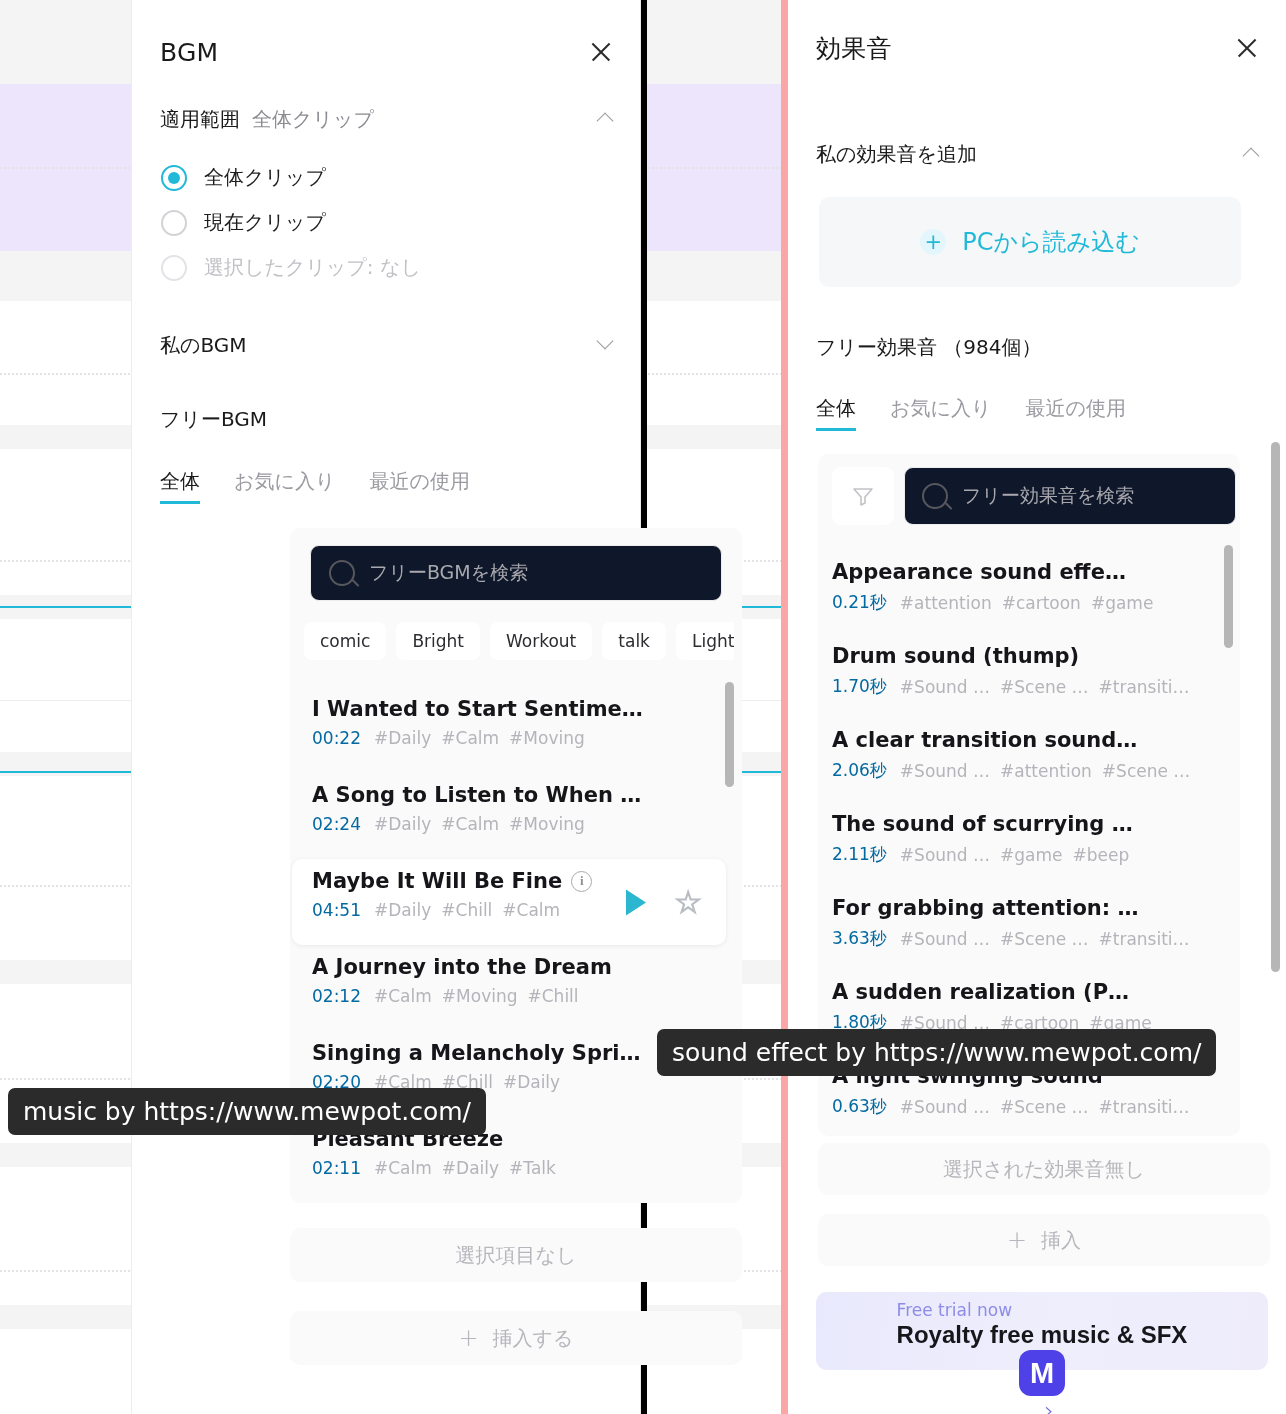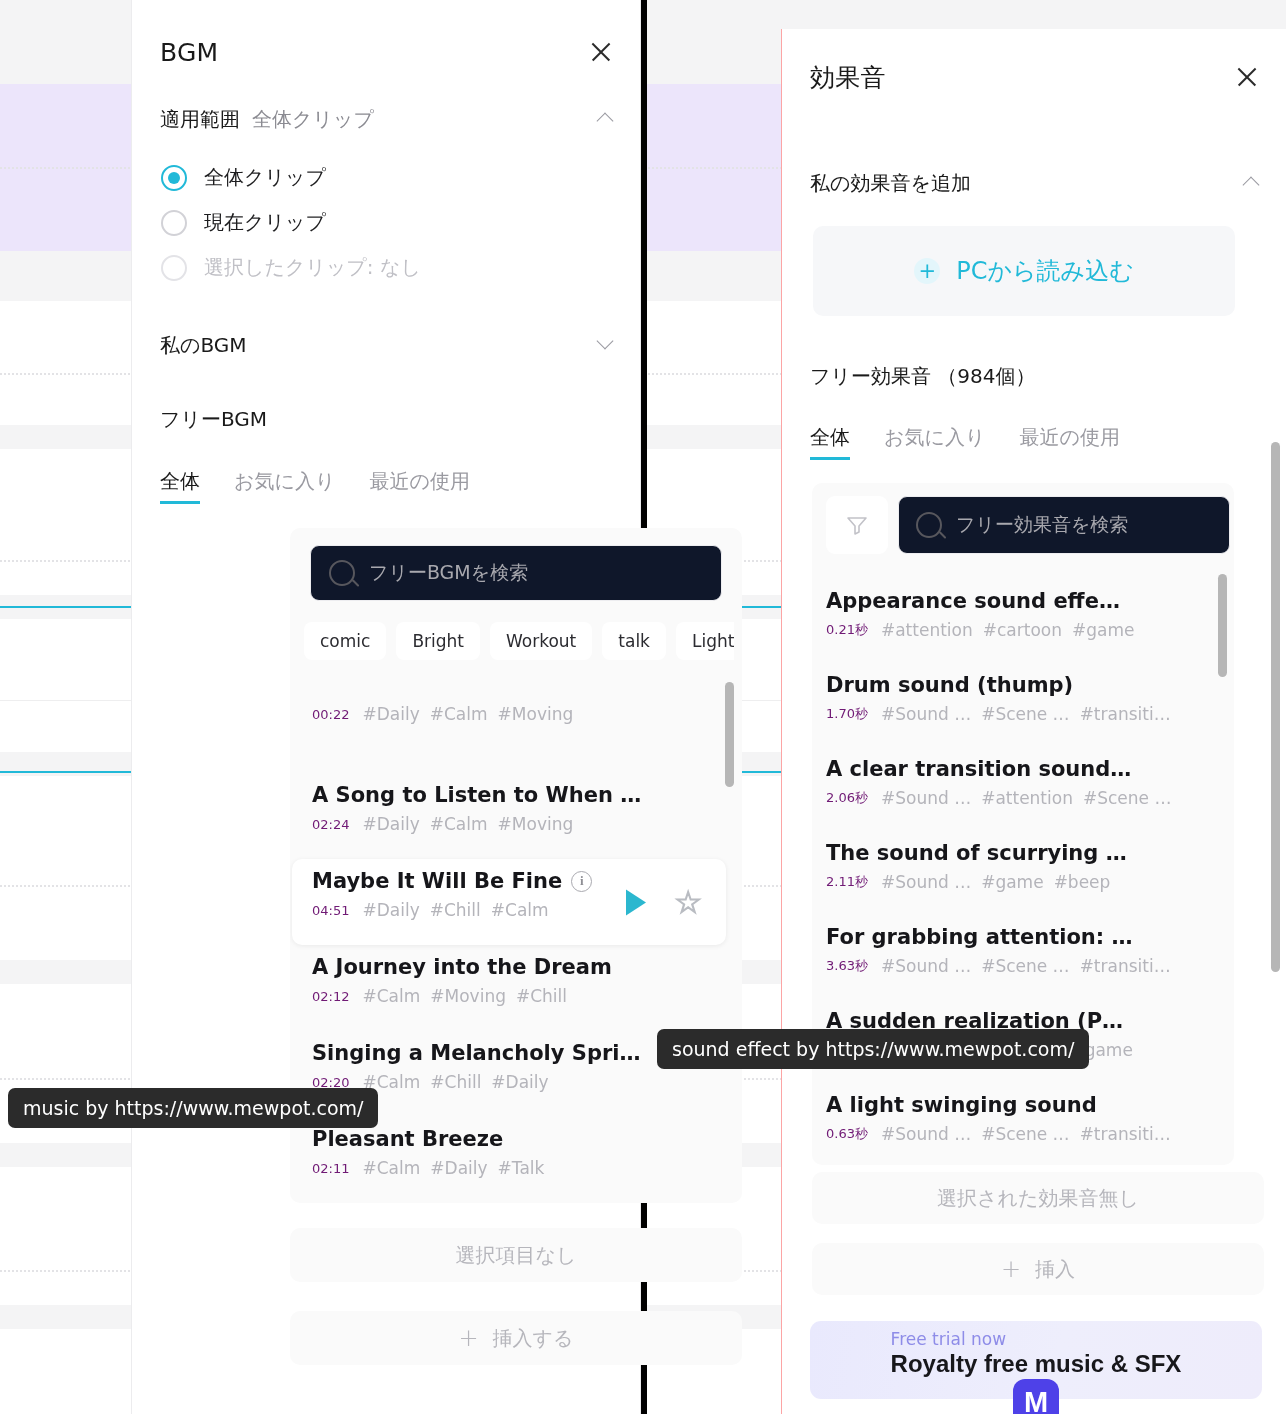--- a/index.html
+++ b/index.html
@@ -75,22 +75,21 @@
   }
   .panel-left {
     left: 131px;
     width: 510px;
     border-left: 1px solid #ececee;
     border-right: 1px solid #ececee;
   }
   .panel-right {
     left: 781px;
     width: 505px;
-    border-left: 1px solid #fca5a5;
-    margin-top: 29px;
+    border-left: 7px solid #fca5a5;
   }
 
   .panel-header {
     display: flex;
     align-items: center;
     justify-content: space-between;
   }
   .panel-title {
     font-size: 25px;
     color: #1a1a1a;
@@ -289,22 +288,22 @@
     font-weight: bold;
   }
   .track-meta {
     margin-top: 7px;
     display: flex;
     align-items: center;
     gap: 13px;
     white-space: nowrap;
   }
   .track-dur {
-    font-size: 13px;
-    color: #701a75;
+    font-size: 17px;
+    color: #0369a1;
   }
   .track-tags {
     font-size: 17px;
     color: #b4b4ba;
     display: flex;
     gap: 10px;
   }
   .info-i {
     width: 19px; height: 19px;
     border-radius: 50%;
@@ -443,21 +442,21 @@
     margin-left: 14px;
     font-weight: 300;
   }
 
   
   .tooltip {
     position: absolute;
     background: #2b2b2b;
     color: #ffffff;
     border-radius: 7px;
-    font-size: 19px;
+    font-size: 25px;
     padding: 9px 15px;
     white-space: nowrap;
     font-family: "DejaVu Sans", sans-serif;
     z-index: 50;
   }
 </style>
 </head>
 <body>
 
 <div class="bg-timeline">
@@ -540,20 +539,21 @@
       <div class="chip">Bright</div>
       <div class="chip">Workout</div>
       <div class="chip">talk</div>
       <div class="chip">Light</div>
 
     </div>
 
     <div style="position:absolute;left:22px;top:159px;width:410px;">
 
       <div class="track-row" style="height:68px;">
+        <div class="track-name">I Wanted to Start Sentime…</div>
         <div class="track-meta">
           <span class="track-dur">00:22</span>
           <span class="track-tags">
             <span>#Daily</span>
             <span>#Calm</span>
             <span>#Moving</span>
           </span>
         </div>
       </div>
 

